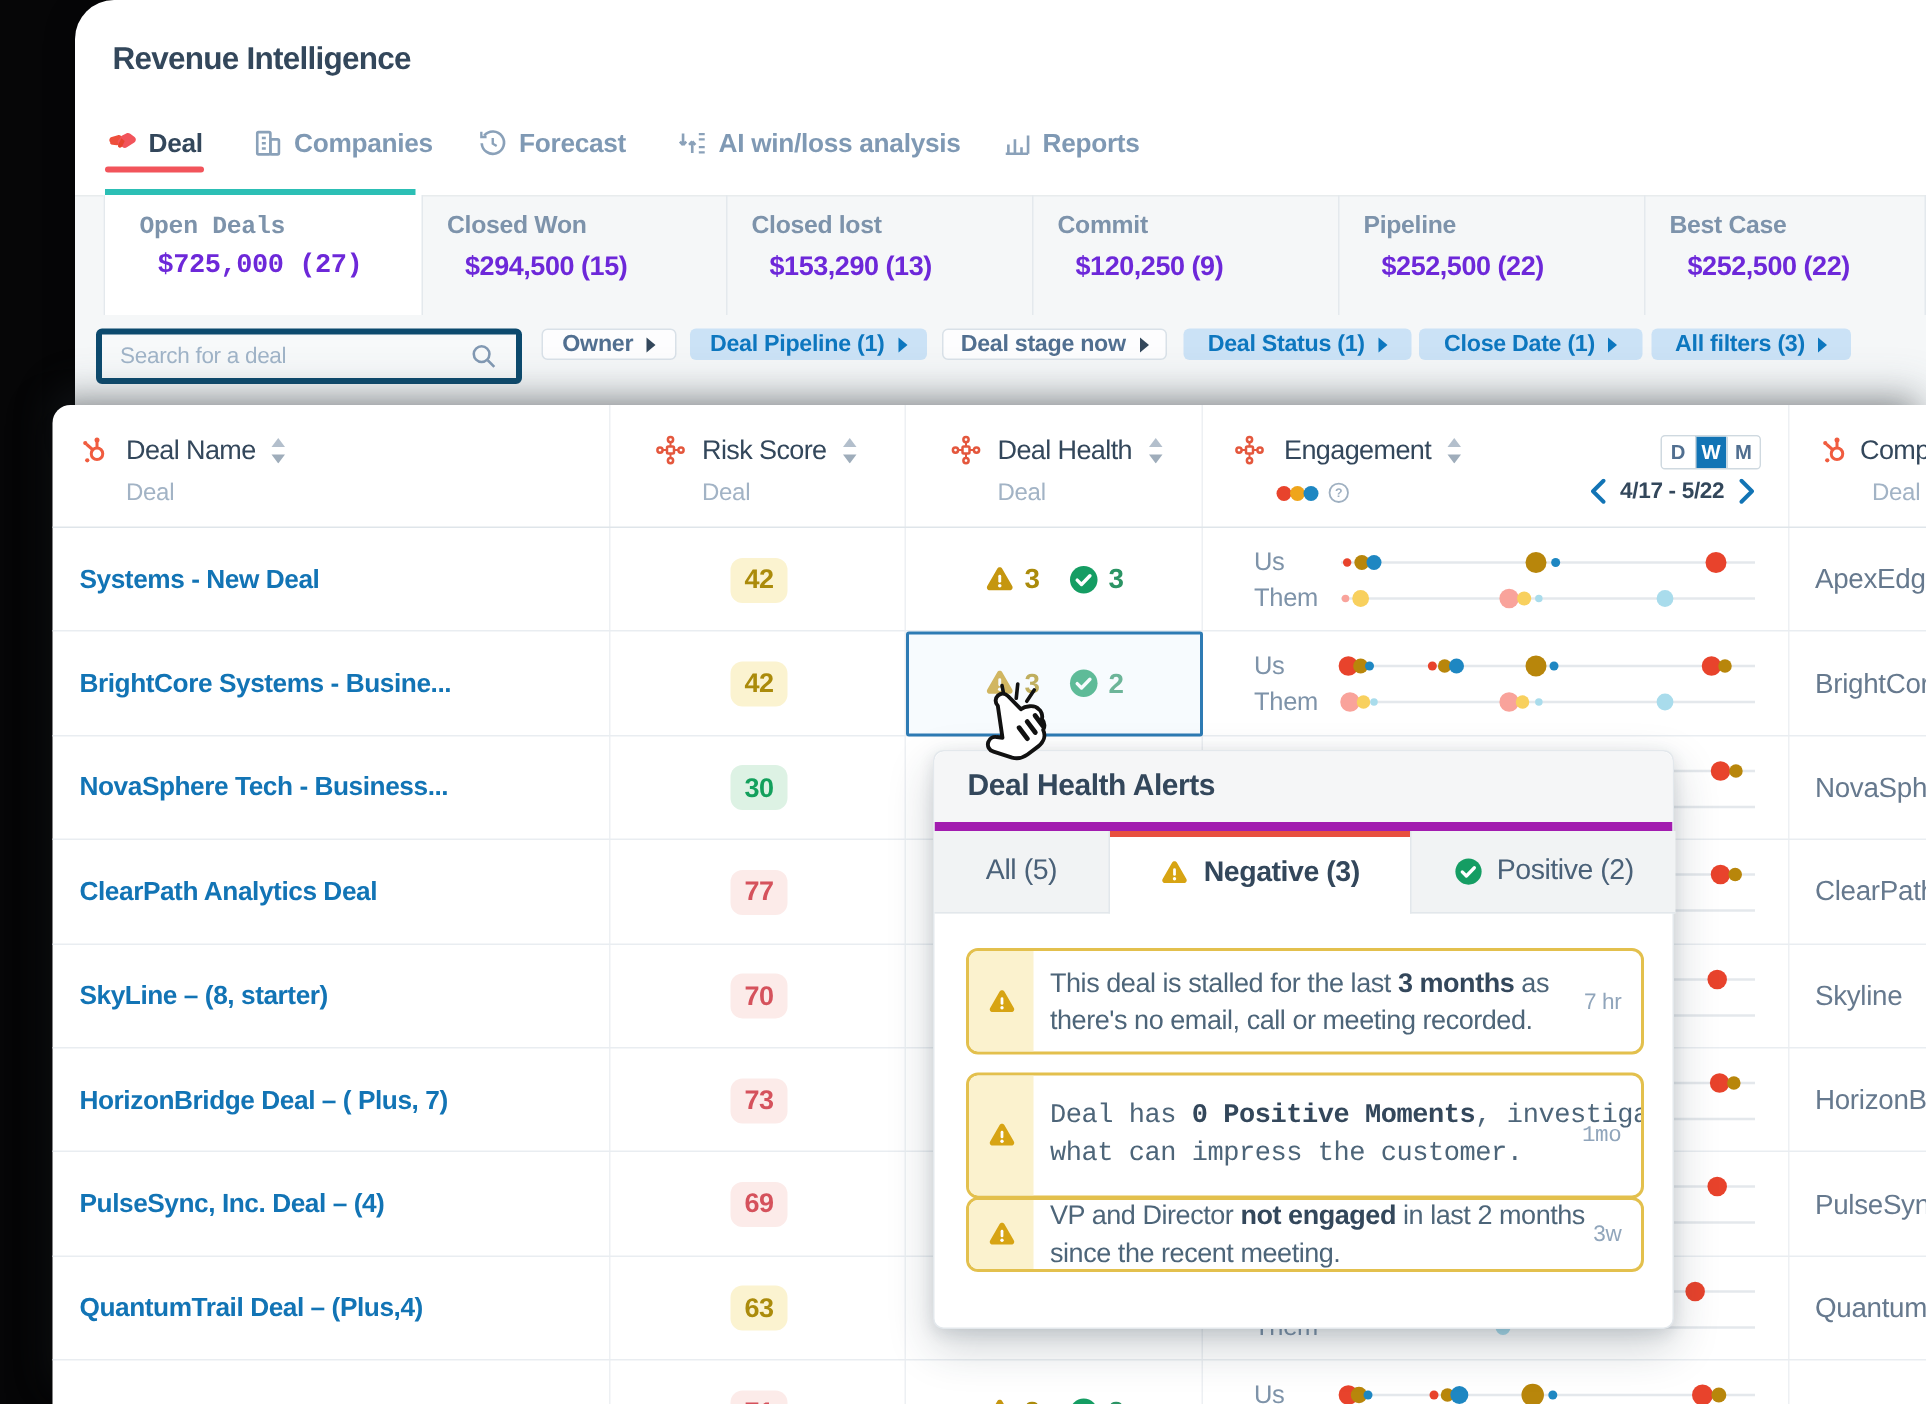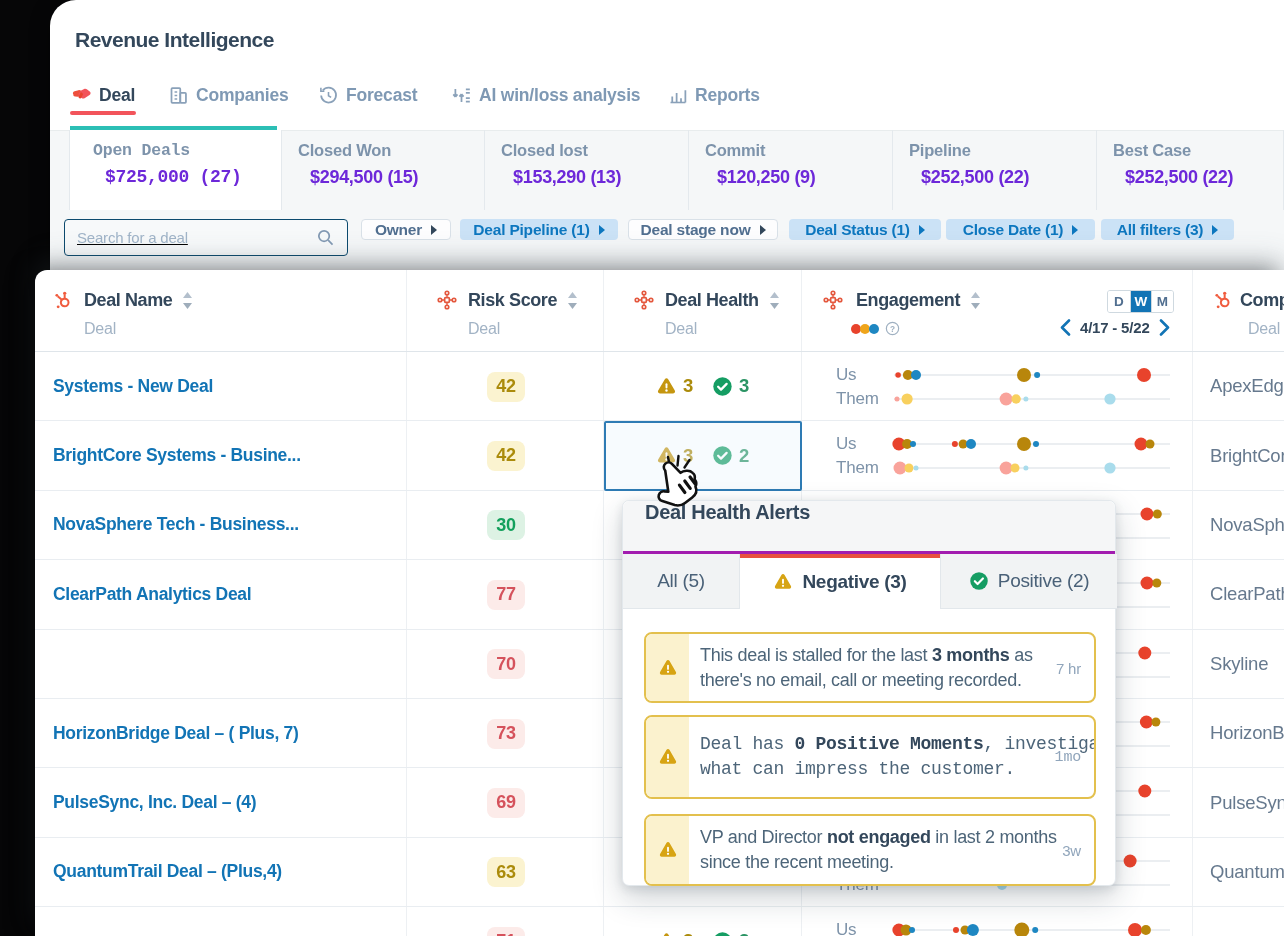--- a/index.html
+++ b/index.html
@@ -23,41 +23,41 @@
   .strip { position:absolute; left:0; top:130px; width:1234px; height:162px;
     background:#f5f7f8; border-top:1px solid #e8eced; }
 
   .sum-card { position:absolute; top:0; height:80px; border-right:1px solid #e4e9ed; padding-top:11px; }
   .sum-card.first { border-left:1px solid #e4e9ed;font-family:Liberation Mono, monospace; }
   .sum-card.selected { background:#ffffff; }
   .sum-label { font-size:16.5px; font-weight:600; color:#7d93ab; letter-spacing:-0.2px; white-space:nowrap; }
   .sum-value { margin-top:7px; font-size:18px; font-weight:700; color:#6d28d9; letter-spacing:-0.3px; white-space:nowrap;margin-left:12px; }
 
   .search-box { position:absolute; left:14px; top:219px; width:284px; height:37px;
-    background:#f7f9fa; border:1px solid #0c4a6e; border-radius:4px;
-    display:flex; align-items:center; padding:0 12px;text-decoration:underline; }
+    background:#f7f9fa; border:4px solid #0c4a6e; border-radius:4px;
+    display:flex; align-items:center; padding:0 12px; }
   .search-box .ph { flex:1; font-size:15px; color:#a0b4c8; letter-spacing:-0.2px; }
 
   .pill { position:absolute; top:219px; height:21px; border-radius:4px;
     display:flex; align-items:center; justify-content:center; gap:9px; cursor:pointer;
     font-size:15.5px; font-weight:700; letter-spacing:-0.2px; white-space:nowrap; }
   .pill.plain { background:#fdfdfe; border:1px solid #d9e1e8; color:#516f90; font-weight:600; }
   .pill.blue  { background:#cbe2f6; color:#0d77bf; }
   .caret { width:0; height:0; border-top:5px solid transparent; border-bottom:5px solid transparent;
     border-left:6.5px solid currentColor; }
   .pill.plain .caret { color:#33475b; }
 
   
   .table-card { position:absolute; left:35px; top:270px; width:1249px; height:666px;
     background:#ffffff; border-radius:12px 0 0 0;
     box-shadow:0 -12px 28px rgba(70,86,100,.18), -8px 0 22px rgba(0,0,0,.45); z-index:1; }
   .col-sep { position:absolute; top:0; bottom:0; width:1px; background:#edf0f3; }
   .thead { position:absolute; left:0; top:0; width:100%; height:82px; border-bottom:1px solid #dfe5ea; }
   .th-title-row { position:absolute; display:flex; align-items:center; gap:10px; height:24px; top:18px; }
-  .th-title { font-size:18px; font-weight:700; color:#33475b; letter-spacing:-0.4px; white-space:nowrap; }
+  .th-title { font-size:18px; font-weight:400; color:#33475b; letter-spacing:-0.4px; white-space:nowrap; }
   .th-sub { position:absolute; top:50px; font-size:16px; color:#a2b3c5; letter-spacing:-0.2px; }
 
   .dwm { position:absolute; display:flex; top:20px; border:1px solid #cfd9e0; border-radius:3px; overflow:hidden; }
   .dwm div { width:21.5px; height:21px; display:flex; align-items:center; justify-content:center;
     font-size:13.5px; font-weight:600; color:#516f90; background:#fff; cursor:pointer; }
   .dwm div + div { border-left:1px solid #cfd9e0; }
   .dwm div.on { background:#1274b5; color:#fff; }
   .date-nav { position:absolute; top:49px; display:flex; align-items:center; gap:9px; }
   .date-nav .rng { font-size:15px; font-weight:600; color:#33475b; letter-spacing:-0.2px; }
   .legend { position:absolute; display:flex; align-items:center; top:51px; }
@@ -81,21 +81,21 @@
     font-size:18.5px; color:#66798e; letter-spacing:-0.2px; white-space:nowrap; }
 
   .sel-rect { position:absolute; left:604px; top:421px; width:198px; height:70px;
     border:2px solid #2e7bb4; border-radius:2px; background:rgba(233,244,251,.35); z-index:3; }
 
   
   .popup { position:absolute; left:622px; top:500px; width:494px; height:386px; background:#fff;
     border:1px solid #e3e8ec; border-radius:7px; z-index:5;
     box-shadow:0 12px 30px rgba(33,48,63,.22), 0 3px 10px rgba(33,48,63,.12); }
   .popup-head { position:absolute; left:0; top:0; width:100%; height:53px; background:#f5f6f7;
-    border-bottom:3px solid #a21caf; border-radius:7px 7px 0 0; display:flex; align-items:flex-start; padding-left:22px; }
+    border-bottom:6px solid #a21caf; border-radius:7px 7px 0 0; display:flex; align-items:center; padding-left:22px; }
   .popup-title { font-size:20px; font-weight:700; color:#33475b; letter-spacing:-0.3px; }
   .ptab { position:absolute; top:53px; height:55px; display:flex; align-items:center; justify-content:center;
     gap:9px; font-size:19px; letter-spacing:-0.3px; color:#4a6178; cursor:pointer; }
   .ptab.inactive { background:#f1f3f4; border-bottom:1px solid #e2e7eb; }
   .ptab.i-right { border-right:1px solid #e2e7eb; }
   .ptab.i-left { border-left:1px solid #e2e7eb; }
   .ptab.active { background:#fff; font-weight:700; color:#33475b; }
   .ptab-redbar { position:absolute; top:53px; height:4px; background:#e8503f; z-index:6; }
 
   .alert-card { position:absolute; left:21px; width:452px; border:2px solid #e3c04d; border-radius:8px;
@@ -489,20 +489,21 @@
           <circle cx="265.8" cy="13" r="4.5" fill="#b8860b"></circle>
           <line x1="3" x2="279" y1="37" y2="37" stroke="#e4e8ec" stroke-width="1.6"></line>
           <circle cx="8.4" cy="37" r="6" fill="#f9a39b"></circle>
           <circle cx="16.6" cy="37" r="4.5" fill="#f8d05e"></circle>
           <circle cx="114.5" cy="37" r="6" fill="#f9a39b"></circle>
           <circle cx="217.9" cy="37" r="5.5" fill="#a9dcec"></circle>
         </svg>
         <div class="company">ClearPath</div>
       </div>
       <div class="trow" style="top: 359.6px;">
+        <a class="deal-link">SkyLine – (8, starter)</a>
         <div class="score-badge score-red">70</div>
         <div class="eng-label" style="top: 12px;">Us</div>
         <div class="eng-label" style="top: 36px;">Them</div>
         <svg width="290" height="52" style="position:absolute;left:856px;top:10px">
           <line x1="3" x2="279" y1="13" y2="13" stroke="#e4e8ec" stroke-width="1.6"></line>
           <circle cx="8.4" cy="13" r="5" fill="#e8432c"></circle>
           <circle cx="125.4" cy="13" r="5" fill="#b8860b"></circle>
           <circle cx="253.8" cy="13" r="6.5" fill="#e8432c"></circle>
           <line x1="3" x2="279" y1="37" y2="37" stroke="#e4e8ec" stroke-width="1.6"></line>
           <circle cx="8.4" cy="37" r="5.5" fill="#f9a39b"></circle>
@@ -660,21 +661,21 @@
               <circle cx="12" cy="16.6" r="1.35" fill="#fff"></circle>
             </svg>
           </span>
         </div>
         <div class="alert-body">
           <div class="alert-line"><span>Deal has </span><b>0 Positive Moments</b><span>, investigate</span></div>
           <div class="alert-line"><span>what can impress the customer.</span></div>
         </div>
         <div class="alert-time">1mo</div>
       </div>
-      <div class="alert-card" style="top: 313px; height: 72px;">
+      <div class="alert-card" style="top: 297px; height: 50px;">
         <div class="alert-icon-zone">
           <span>
             <svg width="20" height="20" viewBox="0 0 24 24">
               <path d="M10.1 3.6c.85-1.45 2.95-1.45 3.8 0l7.6 13.1c.86 1.47-.2 3.3-1.9 3.3H4.4c-1.7 0-2.76-1.83-1.9-3.3z" fill="#d7a413"></path>
               <rect x="10.9" y="8.2" width="2.2" height="6" rx="1.1" fill="#fff"></rect>
               <circle cx="12" cy="16.6" r="1.35" fill="#fff"></circle>
             </svg>
           </span>
         </div>
         <div class="alert-body">

